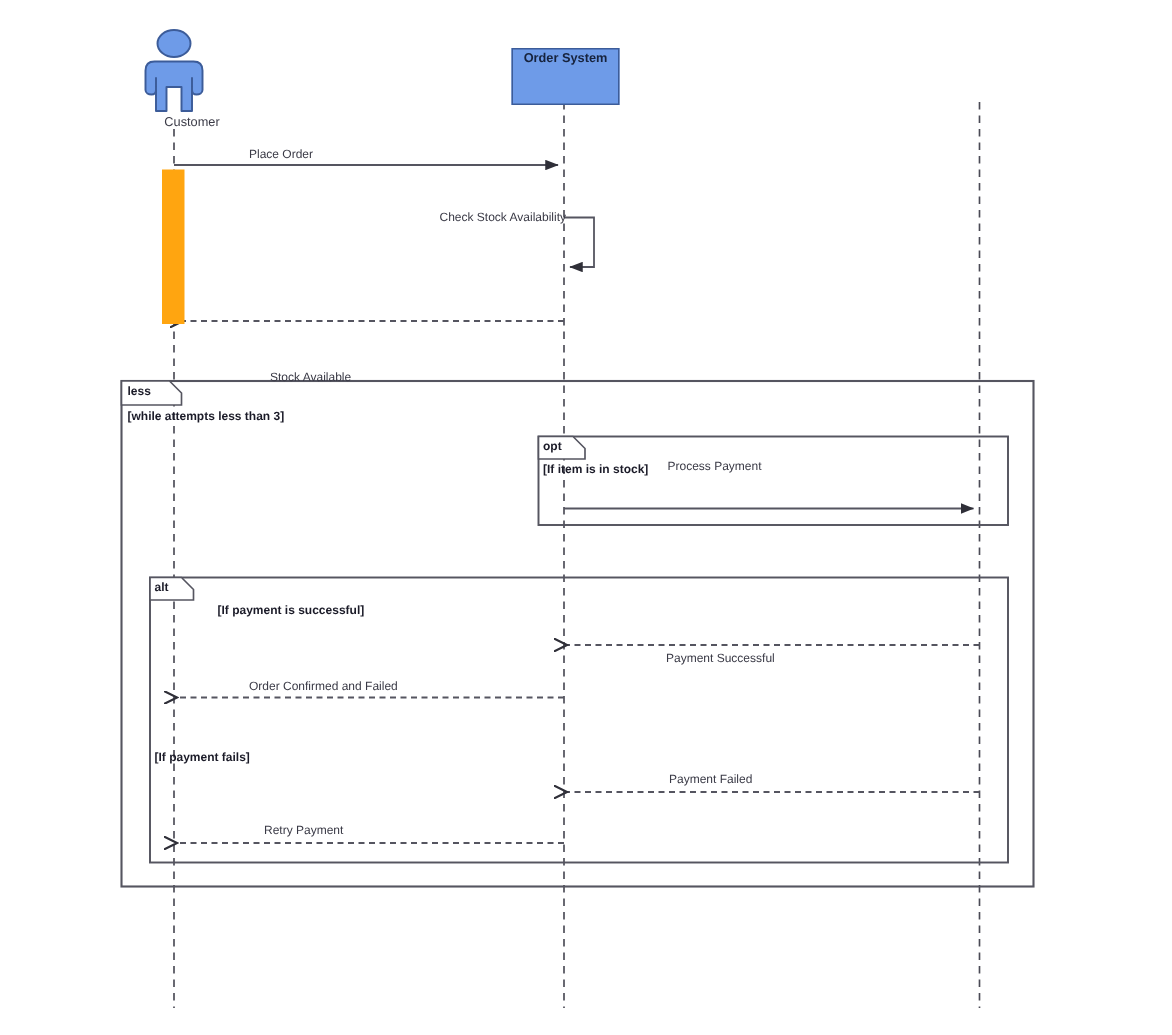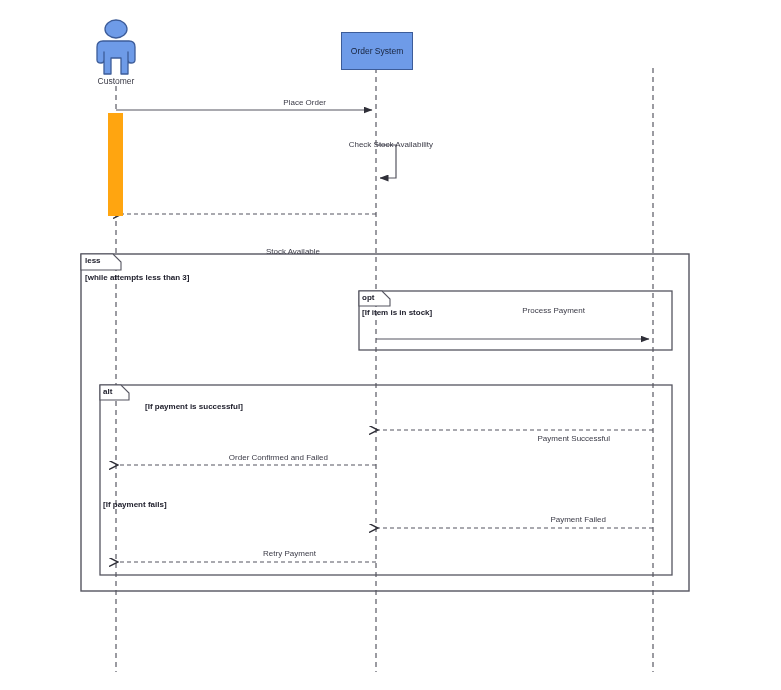--- a/index.html
+++ b/index.html
@@ -3,27 +3,27 @@
 <meta charset="utf-8">
 <style>
   html,body{margin:0;padding:0;background:#ffffff;}
   body{
     width:781px;height:690px;position:relative;overflow:hidden;
     font-family:"Liberation Sans","DejaVu Sans",sans-serif;
     color:#2b2b38;
   }
   #canvas{position:absolute;left:0;top:0;width:781px;height:690px;}
   .lbl{position:absolute;font-size:8.5px;color:#3a3a46;white-space:nowrap;}
-  .msg-lbl{font-size:8px;color:#3a3a46;text-align:right;}
+  .msg-lbl{font-size:8px;color:#3a3a46;text-align:left;}
   .guard{position:absolute;font-size:8px;font-weight:bold;color:#1b1b28;white-space:nowrap;}
   .frag-tag{position:absolute;font-size:8px;font-weight:bold;color:#1b1b28;white-space:nowrap;}
   .head-box{
     position:absolute;background:#6E9BE8;border:1.3px solid #3C5C99;
-    display:flex;align-items:center;justify-content:center;
-    font-size:8.5px;color:#17233d;
+    display:flex;justify-content:center;
+    font-size:8.5px;color:#17233d;font-weight:bold;
   }
   .actor-caption{position:absolute;font-size:8.5px;color:#3a3a46;text-align:center;white-space:nowrap;}
   .activation{position:absolute;background:#FFA510;}
   svg{position:absolute;left:0;top:0;}
 </style>
 </head>
 <body>
 
 <div id="canvas">
 
@@ -85,21 +85,21 @@
     </g>
   </svg>
 
   <div class="activation" style="left:108px;top:113px;width:15px;height:103px;"></div>
 
   <div class="head-box" style="left:341px;top:32px;width:70px;height:36px;">
     <span>Order System</span>
   </div>
 
 
-  <div class="actor-caption" style="left:76px;top:76px;width:80px;">Customer</div>
+  <div class="actor-caption" style="left:88px;top:76px;width:80px;">Customer</div>
 
   <div class="frag-tag" style="left:85px;top:256px;">less</div>
   <div class="guard" style="left:85px;top:273px;">[while attempts less than 3]</div>
 
   <div class="frag-tag" style="left:362px;top:293px;">opt</div>
   <div class="guard" style="left:362px;top:308px;">[If item is in stock]</div>
 
   <div class="frag-tag" style="left:103px;top:387px;">alt</div>
   <div class="guard" style="left:103px;top:402px;padding-left:42px;">[If payment is successful]</div>
   <div class="guard" style="left:103px;top:500px;">[If payment fails]</div>

